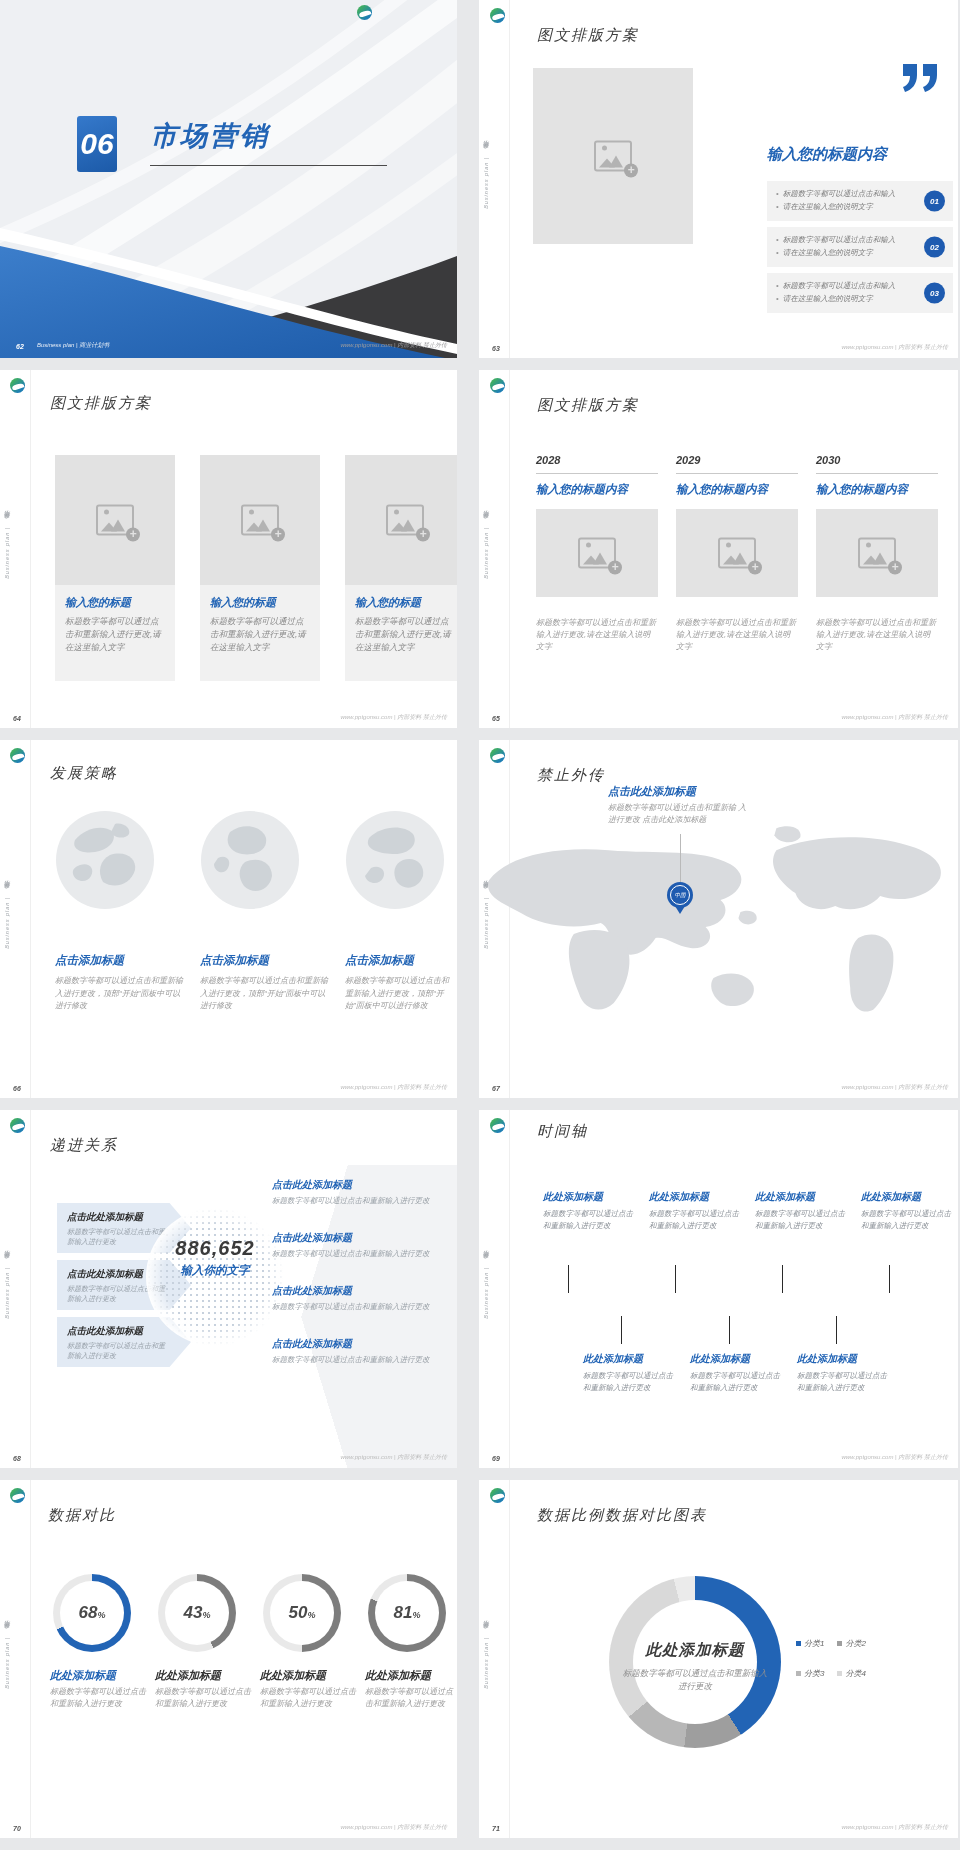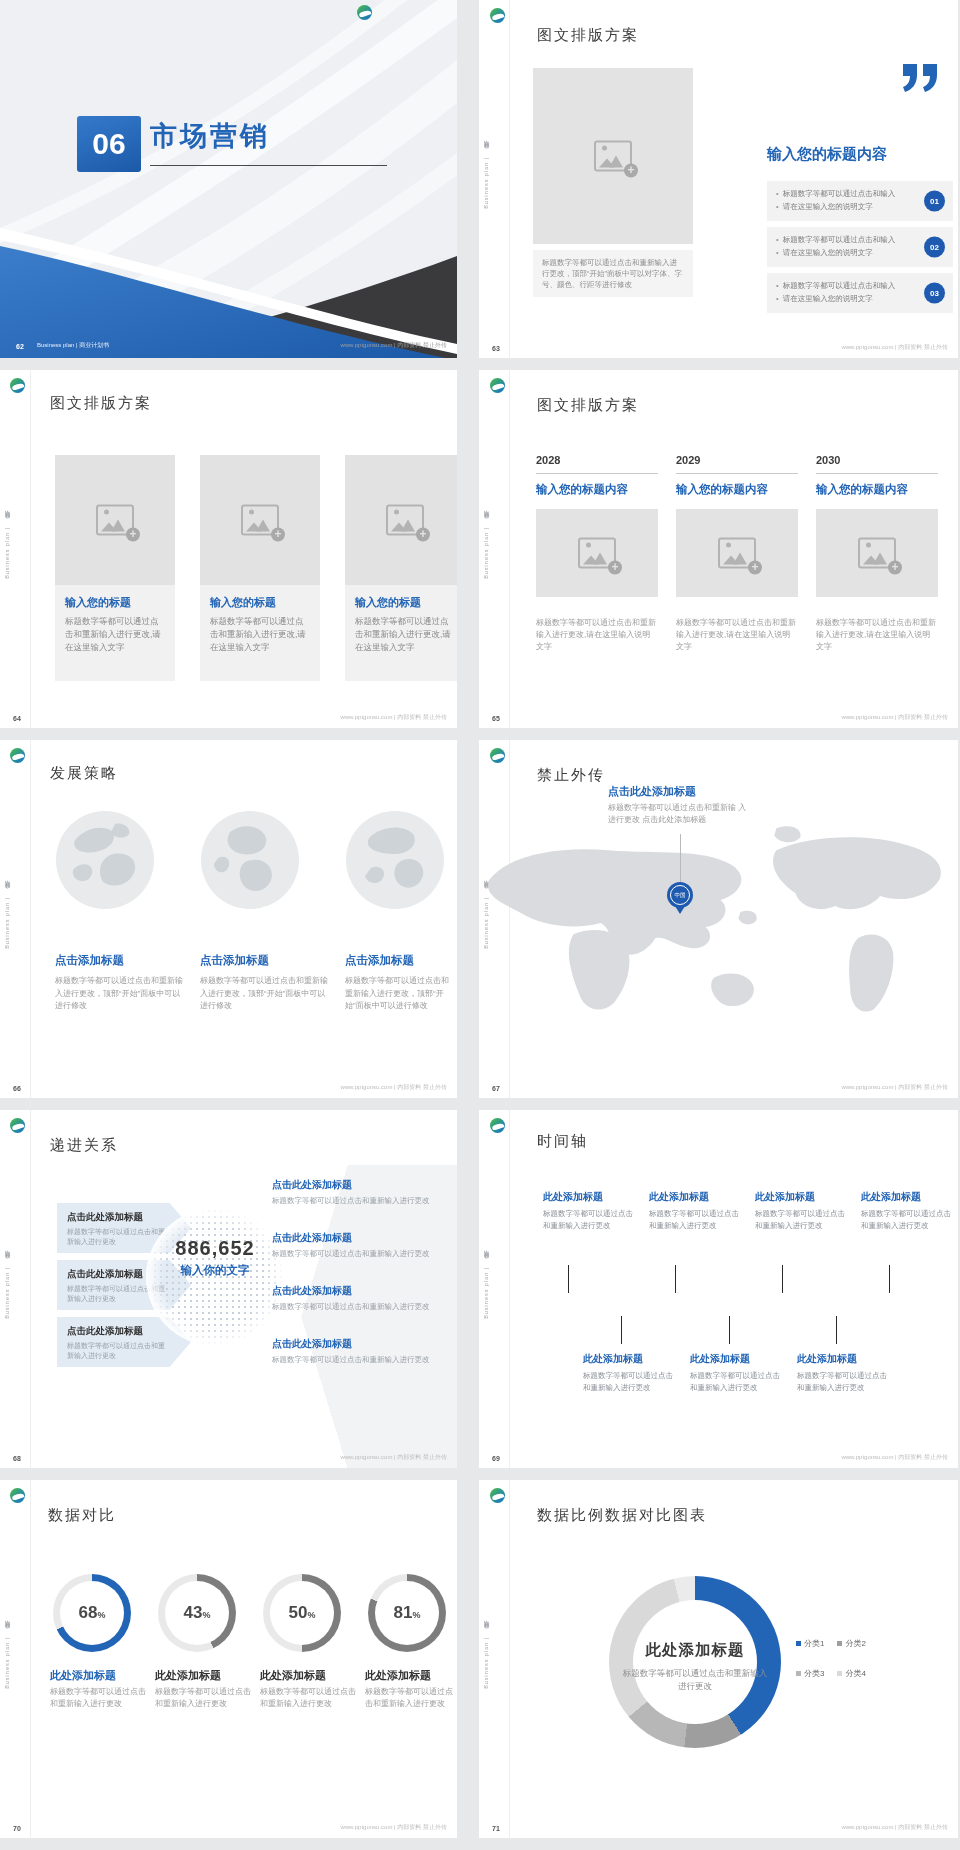--- a/index.html
+++ b/index.html
@@ -1,18 +1,18 @@
 <!DOCTYPE html>
 <html><head>
 <meta charset="utf-8">
 <style>
   html,body{margin:0;padding:0;}
   body{width:960px;height:1850px;position:relative;background:#e7e8ea;
        font-family:"Liberation Sans","DejaVu Sans",sans-serif;overflow:hidden;}
-  .slide{position:absolute;background:#fff;overflow:hidden;}
+  .slide{position:absolute;background:#fff;overflow:hidden;font-style:italic;}
   .sL{left:0;width:457px;height:358px;}
   .sR{left:479px;width:479px;height:358px;}
   .abs{position:absolute;}
   
   .logo{position:absolute;width:15px;height:15px;border-radius:50%;
         background:linear-gradient(135deg,#3fae63 20%,#1f7fb4 75%);overflow:hidden;}
   .logo::after{content:"";position:absolute;left:2px;top:6px;width:12px;height:5px;background:#fff;
         border-radius:60% 80% 10% 60%/70% 90% 10% 40%;transform:rotate(-18deg);}
   .slide-title{position:absolute;font-size:15px;letter-spacing:2px;color:#3d3d3d;}
   .vtext{position:absolute;left:3px;top:50%;transform:translateY(-50%) rotate(180deg);
@@ -26,21 +26,21 @@
   .ph .mtn{position:absolute;bottom:2px;left:3px;width:0;height:0;
       border-left:8px solid transparent;border-right:8px solid transparent;border-bottom:9px solid #b3b3b3;}
   .ph .mtn2{position:absolute;bottom:2px;left:13px;width:0;height:0;
       border-left:7px solid transparent;border-right:7px solid transparent;border-bottom:12px solid #b3b3b3;}
   .ph .sun{position:absolute;top:3px;left:6px;width:5px;height:5px;border-radius:50%;background:#b3b3b3;}
   .ph .plus{position:absolute;right:-8px;bottom:-8px;width:14px;height:14px;border-radius:50%;
       background:#a9a9a9;color:#e3e3e3;font-size:12px;font-weight:bold;line-height:13px;text-align:center;}
   
   #cover{background:#eef0f3;}
   .cover-waves{position:absolute;left:0;bottom:0;width:457px;height:132px;}
-  .ch-num{position:absolute;left:77px;top:116px;width:64px;height:56px;border-radius:3px;
+  .ch-num{position:absolute;left:77px;top:116px;width:40px;height:56px;border-radius:3px;
       background:linear-gradient(160deg,#3579cb,#1c5aa8);color:#fff;font-size:30px;font-weight:bold;
       display:flex;align-items:center;justify-content:center;}
   .ch-title{position:absolute;left:150px;top:118px;font-size:27px;font-weight:bold;color:#2264b5;letter-spacing:3px;}
   .ch-rule{position:absolute;left:150px;top:165px;width:237px;height:1px;background:#4a4a4a;}
   .ch-body{position:absolute;left:150px;top:177px;width:256px;font-size:10.5px;line-height:15.5px;
       color:#6e6e6e;text-align:justify;}
   .cover-foot{position:absolute;left:16px;bottom:8px;font-size:7px;color:#fff;font-weight:bold;}
   .cover-foot2{position:absolute;left:37px;bottom:8px;font-size:6px;color:#e8eef6;}
   .cover-site{position:absolute;right:10px;bottom:8px;font-size:6px;color:#9c9c9e;}
   
@@ -163,21 +163,20 @@
   <div class="vtext">Business plan | 商业计划书</div>
   <div class="slide-title" style="left:58px;top:26px">图文排版方案</div>
   <div class="s63-img">
     <div class="ph">
         <div class="sun"></div>
         <div class="mtn"></div>
         <div class="mtn2"></div>
         <div class="plus">+</div>
       </div>
   </div>
-  <div class="s63-cap">标题数字等都可以通过点击和重新输入进行更改，顶部“开始”面板中可以对字体、字号、颜色、行距等进行修改</div>
   <svg class="s63-quote" width="36" height="28" viewBox="0 0 36 28">
     <path d="M0,0 L14,0 L14,11 C14,20 9,26 2,28 L0,23 C5,21 7,17 7,12 L0,12 Z" fill="#2264b5"></path>
     <path d="M20,0 L34,0 L34,11 C34,20 29,26 22,28 L20,23 C25,21 27,17 27,12 L20,12 Z" fill="#2264b5"></path>
   </svg>
   <div class="s63-head">输入您的标题内容</div>
   <div class="s63-item" style="top:181px">
     <div class="bl">标题数字等都可以通过点击和输入</div>
     <div class="bl">请在这里输入您的说明文字</div>
     <div class="badge">01</div>
   </div>
@@ -401,21 +400,21 @@
   </div>
 
   <div class="pagenum">68</div>
   <div class="sitetxt">www.pptgonsu.com | 内部资料 禁止外传</div>
 </div>
 
 <div class="slide sR" style="top:1110px">
   <div class="logo" style="left:11px;top:8px"></div>
   <div class="vline"></div>
   <div class="vtext">Business plan | 商业计划书</div>
-  <div class="slide-title" style="left:58px;top:22px">时间轴</div>
+  <div class="slide-title" style="left:58px;top:12px">时间轴</div>
 
   <div class="titem" style="left:64px;top:80px">
     <b>此处添加标题</b>
     <span>标题数字等都可以通过点击和重新输入进行更改</span>
   </div>
   <div class="titem" style="left:170px;top:80px">
     <b>此处添加标题</b>
     <span>标题数字等都可以通过点击和重新输入进行更改</span>
   </div>
   <div class="titem" style="left:276px;top:80px">

